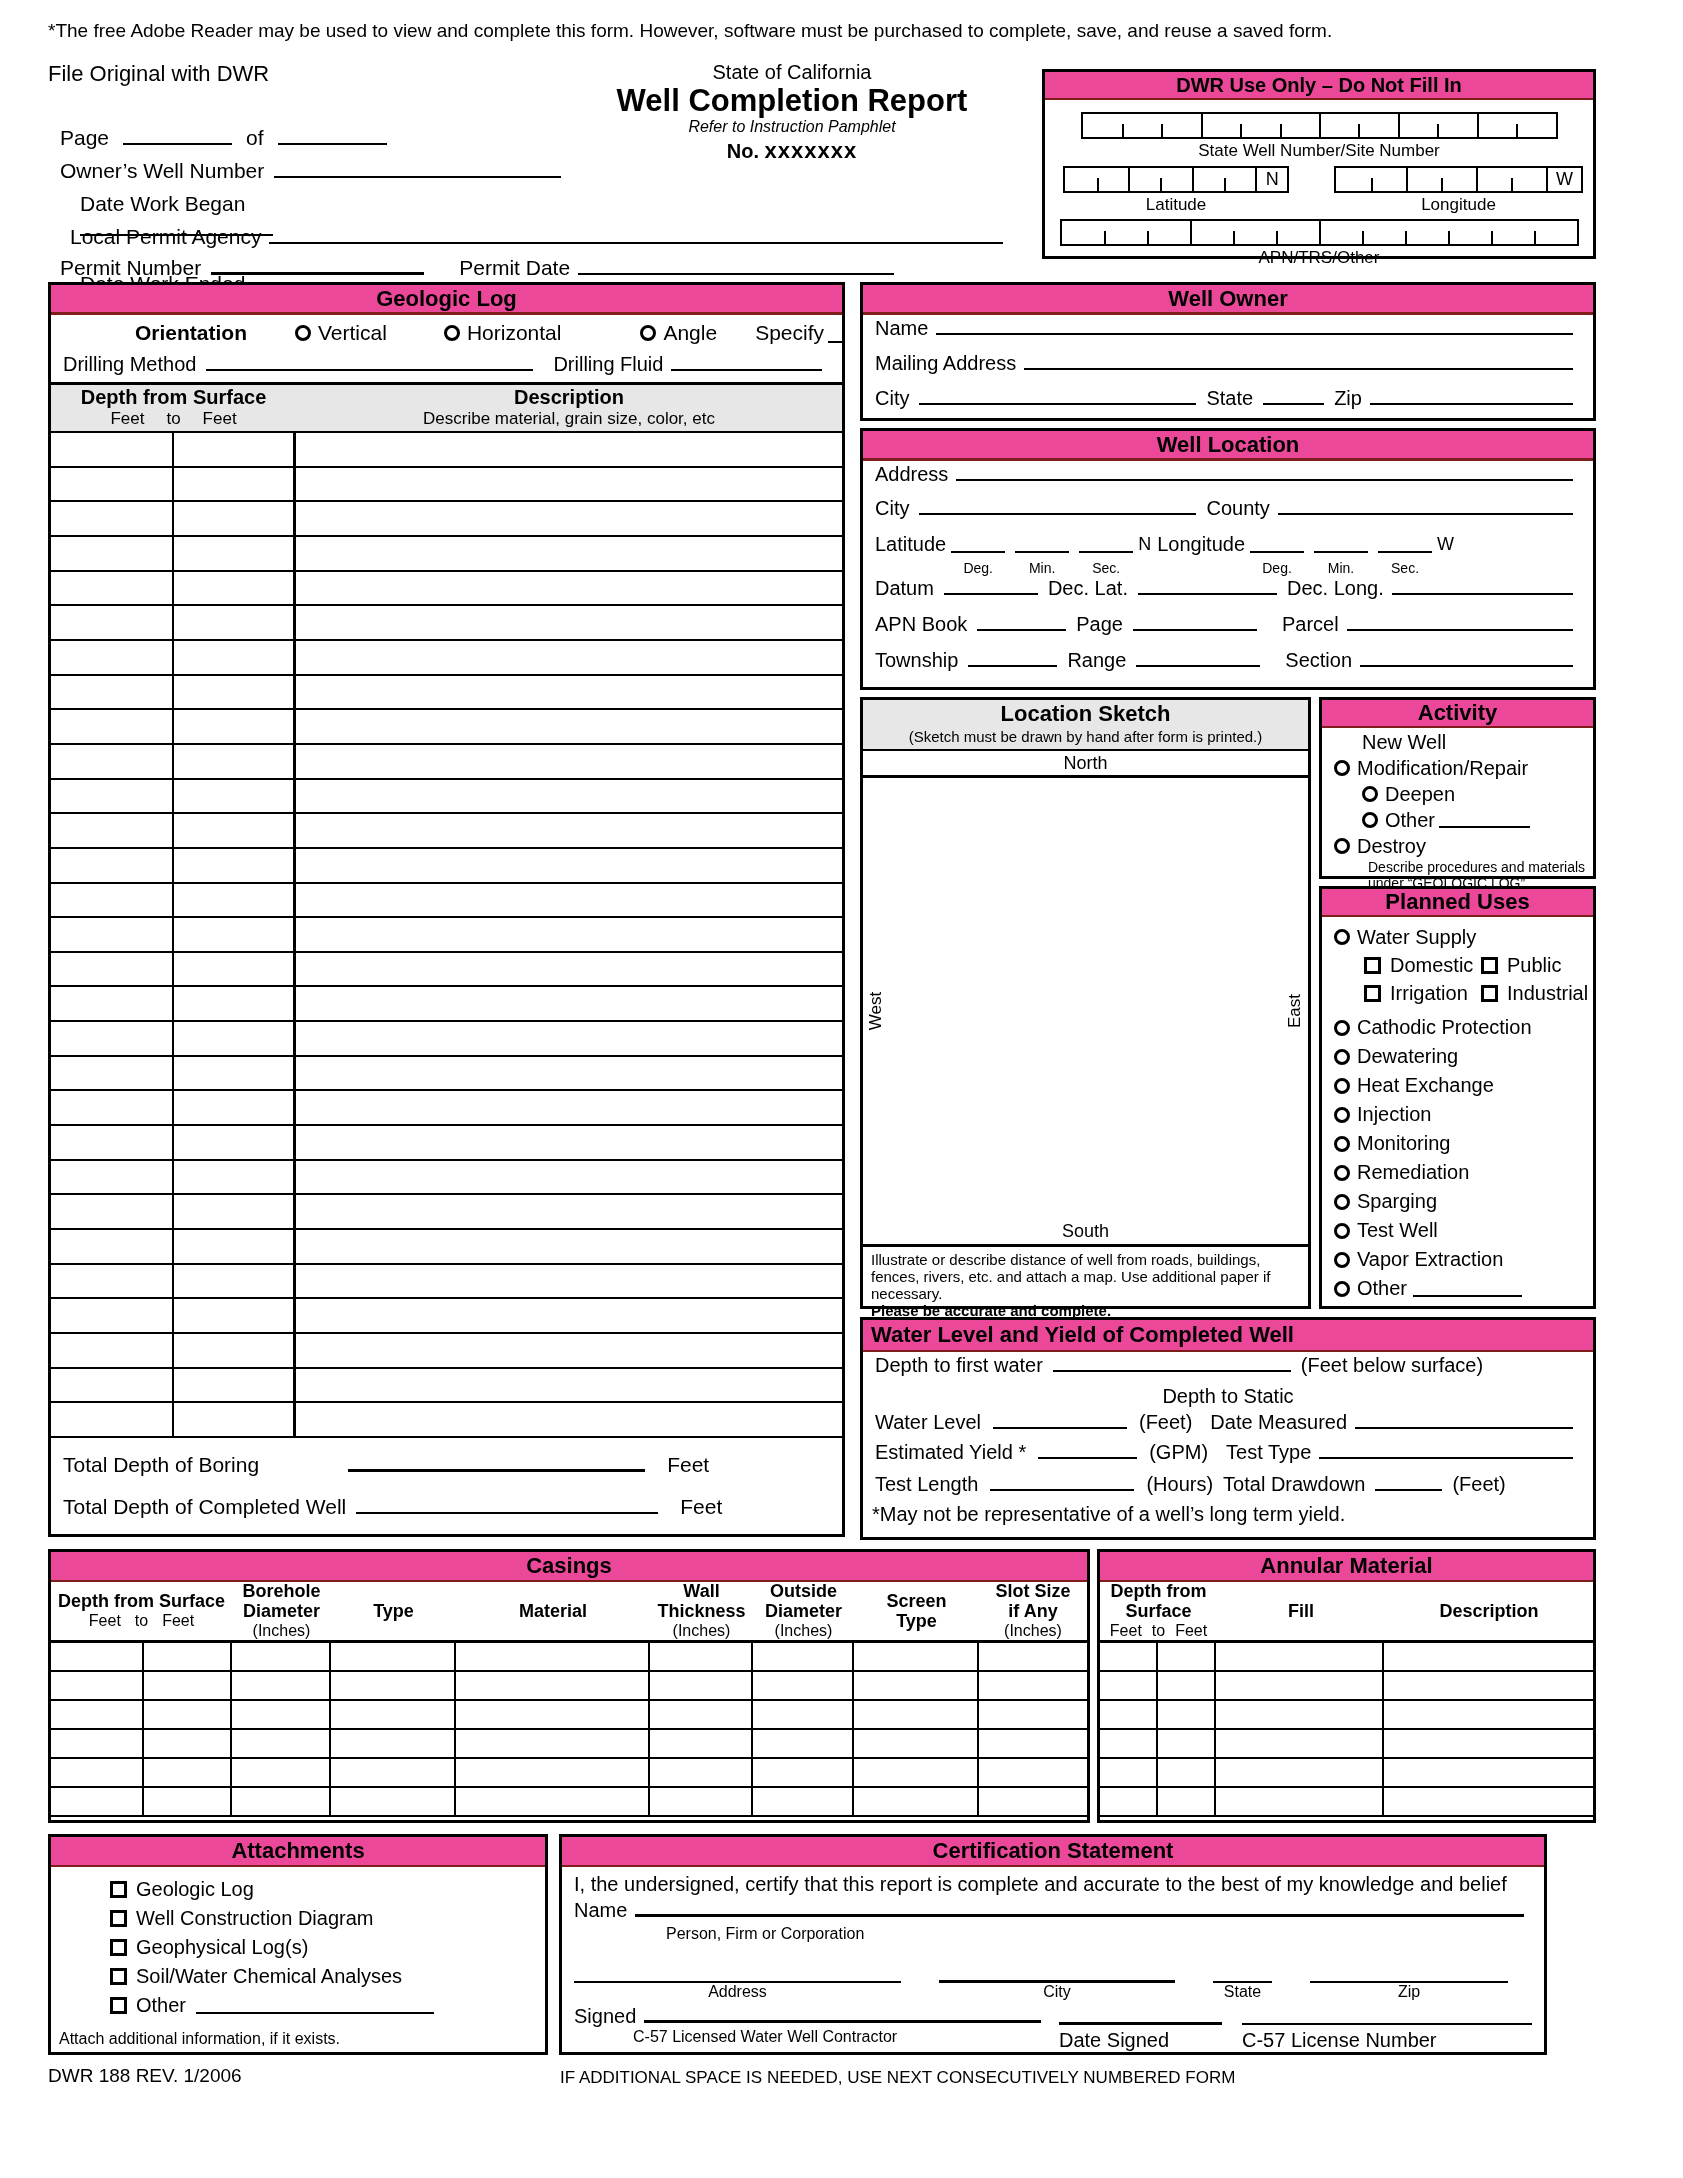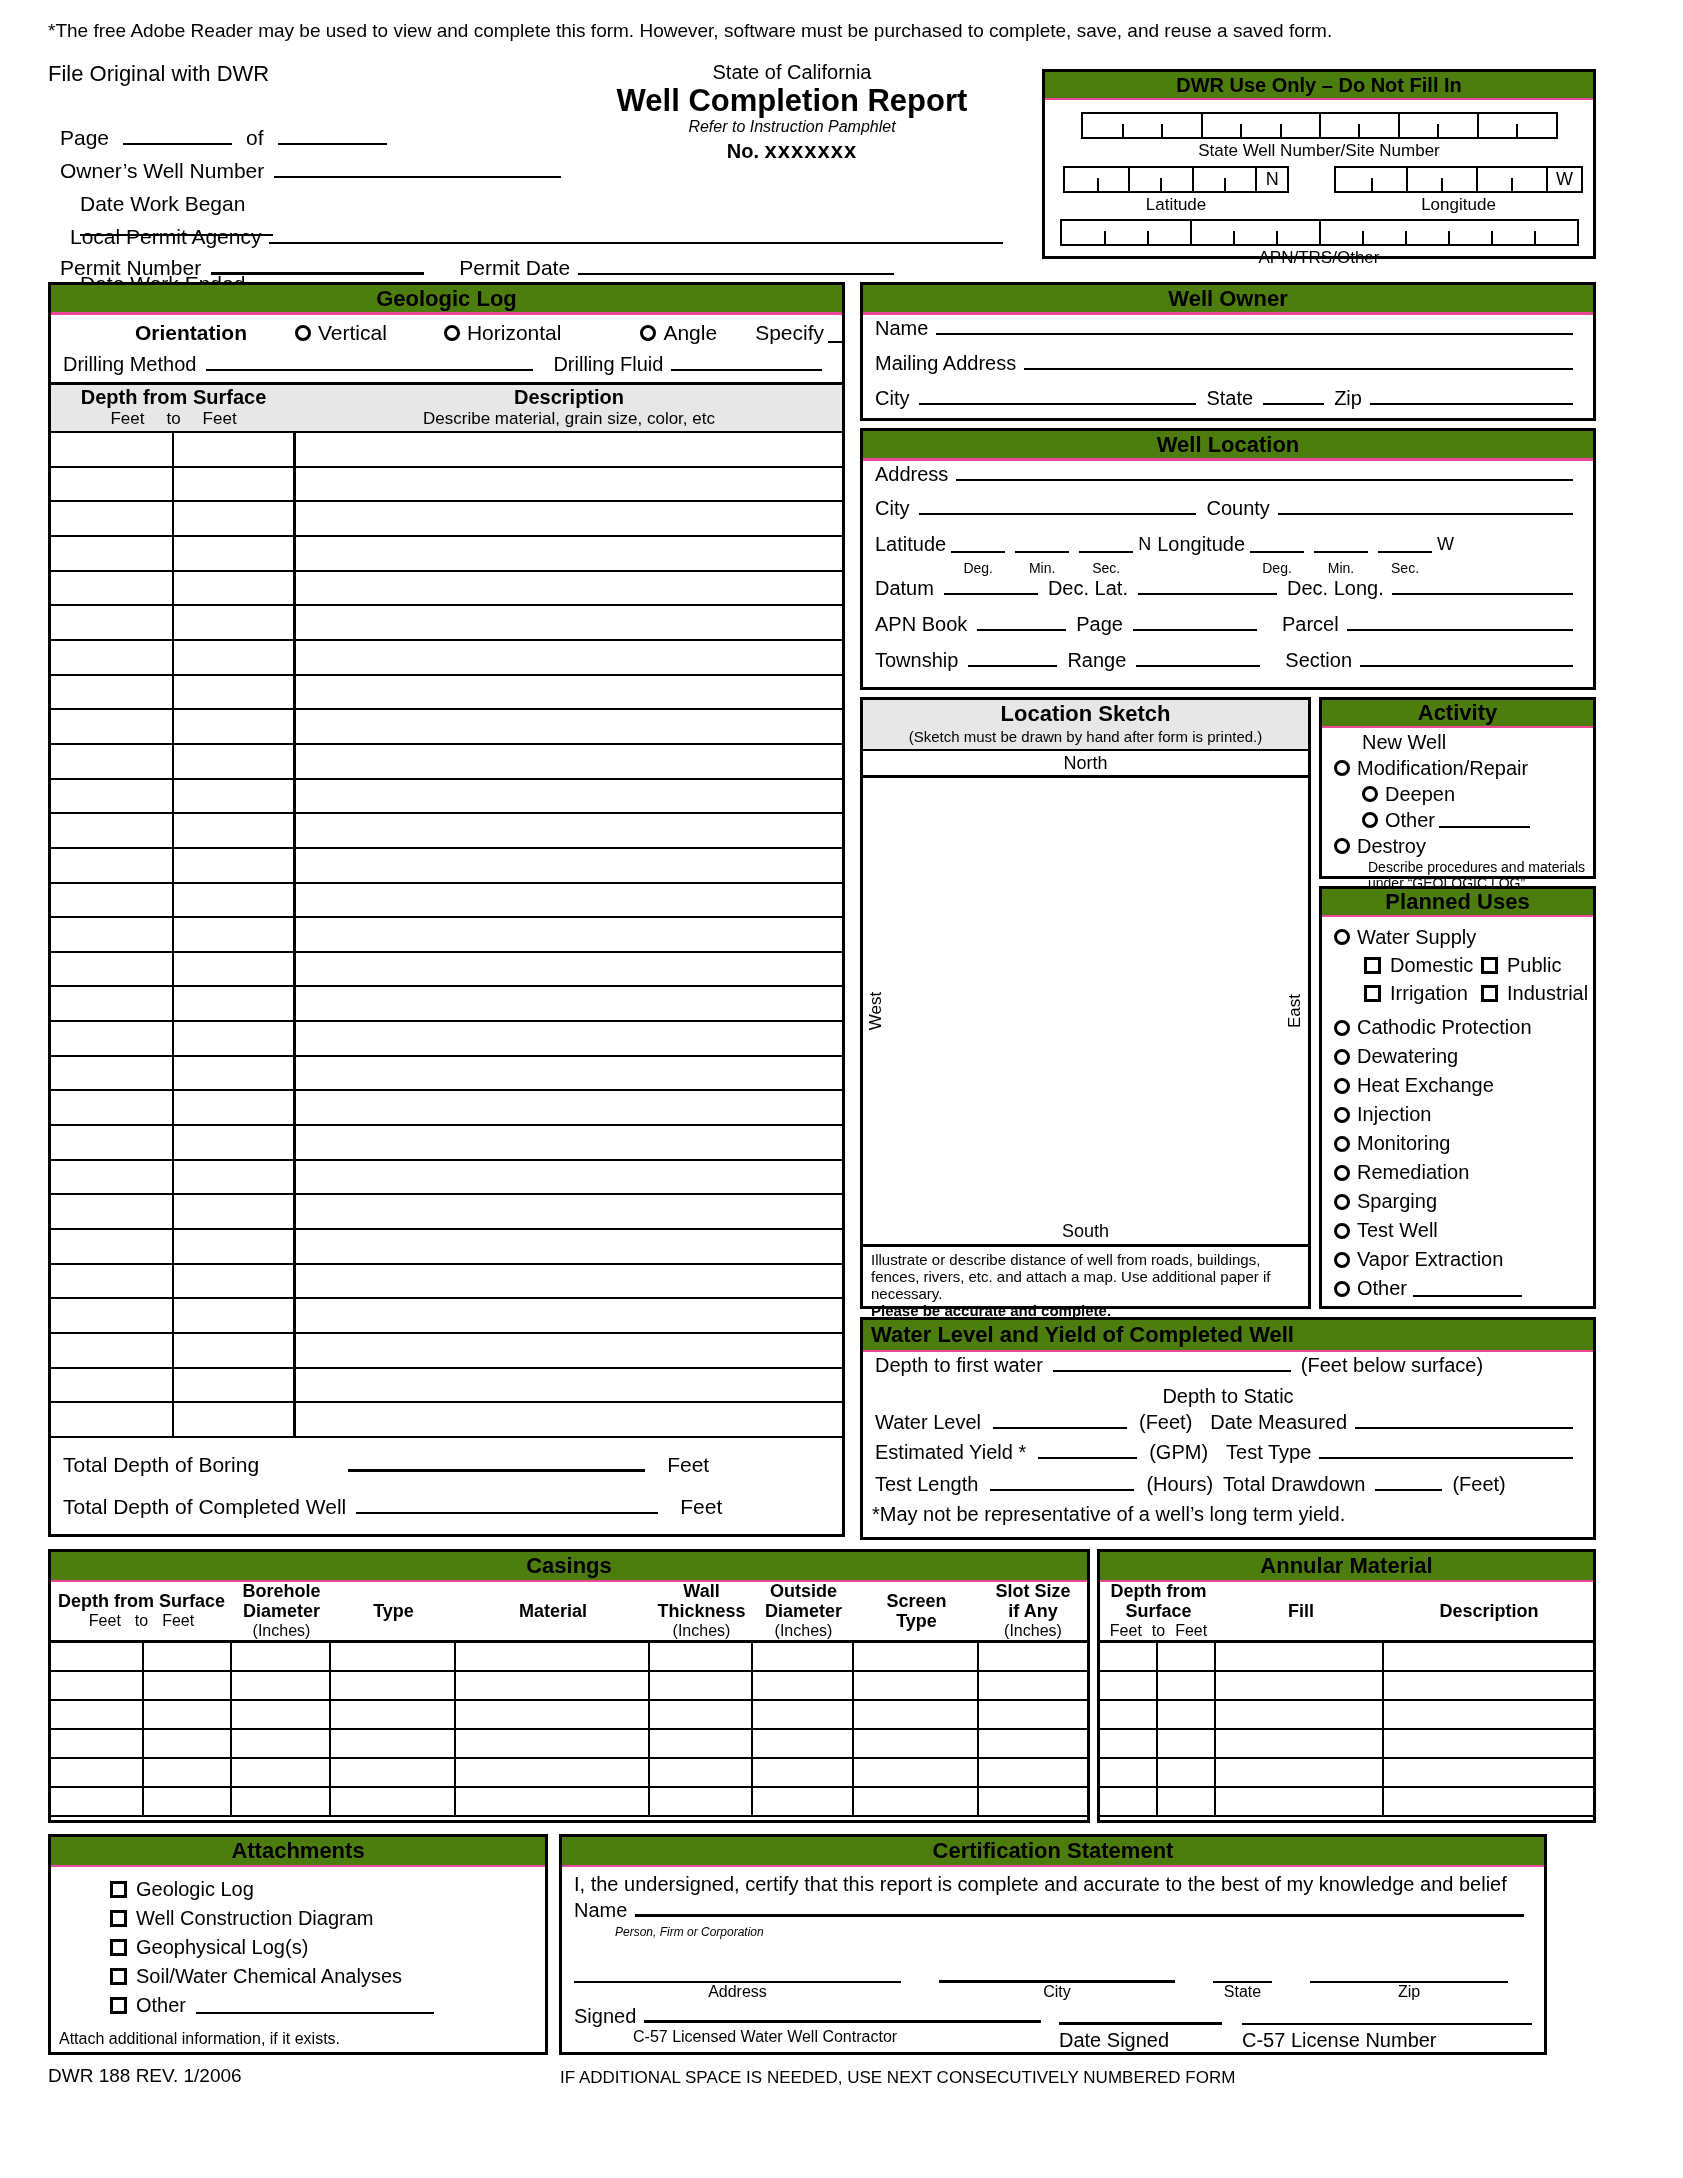--- a/index.html
+++ b/index.html
@@ -1,21 +1,21 @@
 <!DOCTYPE html>
 <html><head>
 <meta charset="utf-8">
 <style>
   html,body{margin:0;padding:0;background:#888;}
   #page{position:relative;width:1683px;height:2178px;background:#fff;
         font-family:"Liberation Sans",sans-serif;color:#000;overflow:hidden;}
   *{box-sizing:border-box;}
   .abs{position:absolute;}
   .box{position:absolute;border:3px solid #000;background:#fff;}
-  .strip{background:#4d7c0f;border-bottom:3px solid #ec4899;font-weight:700;text-align:center;
+  .strip{background:#ec4899;border-bottom:3px solid #7f1d1d;font-weight:700;text-align:center;
          font-size:22px;line-height:28px;}
   .row{display:flex;align-items:baseline;padding:0 12px;white-space:nowrap;}
   .lbl{white-space:nowrap;}
   .b{font-weight:700;}
   .i{font-style:italic;}
   .ul{border-bottom:2px solid #000;height:20px;display:inline-block;}
   .fill{flex:1;border-bottom:2px solid #000;height:20px;margin:0 8px;}
   .radio{width:16px;height:16px;border:3px solid #000;border-radius:50%;flex:none;margin-right:7px;background:#fff;}
   .chk{width:17px;height:17px;border:3px solid #000;flex:none;margin-right:9px;background:#fff;}
   .crow{display:flex;align-items:center;white-space:nowrap;}
@@ -682,21 +682,21 @@
     <div style="position:absolute;bottom:4px;left:8px;font-size:16px;">Attach additional information, if it exists.</div>
   </div>
 
   <div class="box" style="left:559px;top:1834px;width:988px;height:221px;">
     <div class="strip" style="height:30px;border-bottom-width:2px;">Certification Statement</div>
     <div style="padding:4px 12px 0;font-size:20px;line-height:26px;">I, the undersigned, certify that this report is complete and accurate to the best of my knowledge and belief</div>
     <div class="row" style="height:28px;font-size:20px;">
       <span class="lbl">Name</span>
       <span class="fill" style="border-bottom-width:3px;"></span>
     </div>
-    <div style="font-size:12px;padding-left:53px;height:22px;font-style:italic;">Person, Firm or Corporation</div>
+    <div style="font-size:16px;padding-left:104px;height:22px;">Person, Firm or Corporation</div>
     <div style="display:flex;padding:14px 12px 0;gap:38px;">
       <div class="seggrp" style="margin:0;">
           <span class="ul" style="width:327px;height:22px;"></span>
           <span style="font-size:16px;">Address</span>
         </div>
       <div class="seggrp" style="margin:0;">
           <span class="ul" style="width:236px;height:22px;border-bottom-width:3px;"></span>
           <span style="font-size:16px;">City</span>
         </div>
       <div class="seggrp" style="margin:0;">

